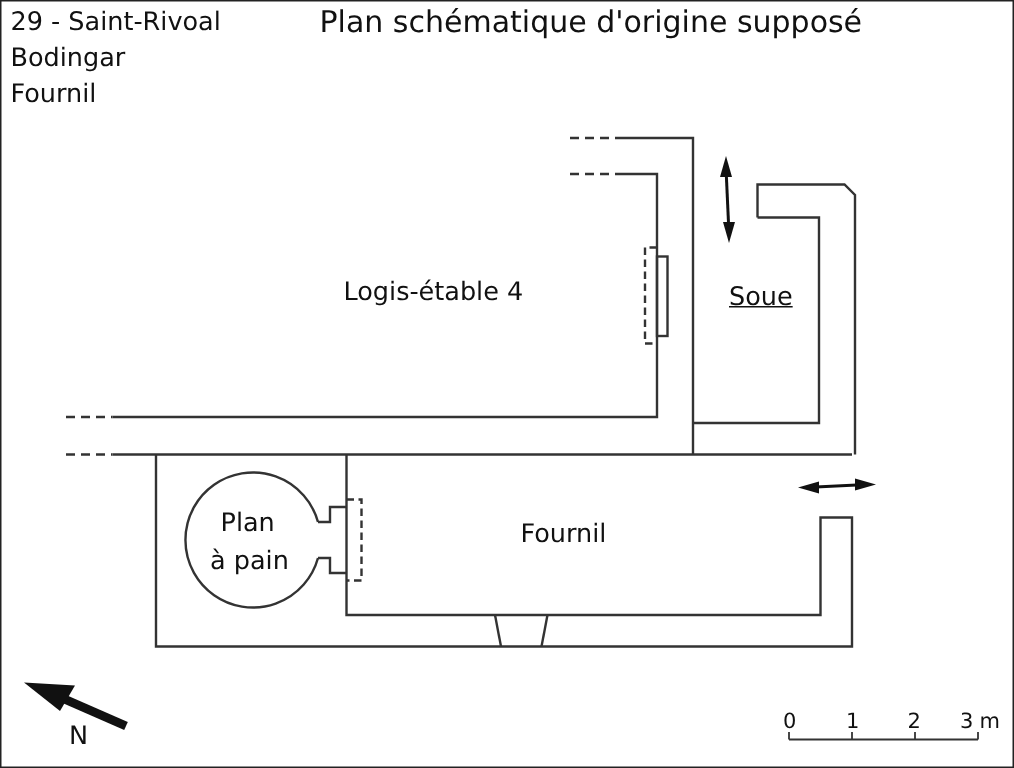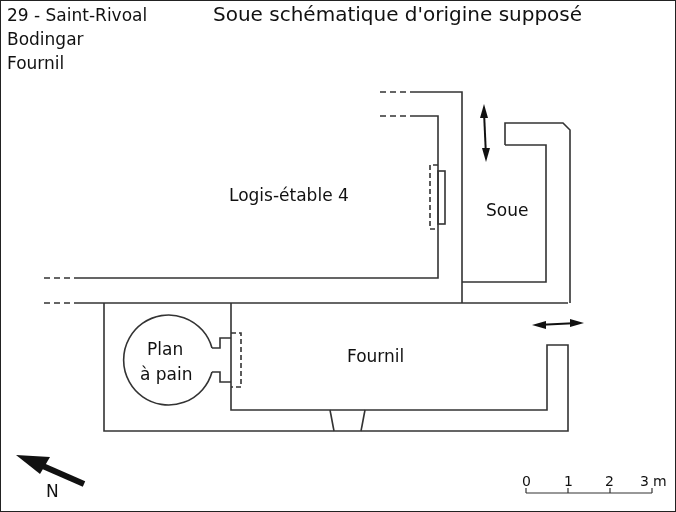--- a/index.html
+++ b/index.html
@@ -12,21 +12,21 @@
   svg { position: absolute; left: 0; top: 0; }
 </style>
 </head>
 <body>
 
 <div class="frame"></div>
 
 <div class="txt site" style="top:4px">29 - Saint-Rivoal</div>
 <div class="txt site" style="top:28px">Bodingar</div>
 <div class="txt site" style="top:52px">Fournil</div>
-<div class="txt title">Soue schématique d'origine supposé</div>
+<div class="txt title">Plan schématique d'origine supposé</div>
 
 <svg width="676" height="512" viewBox="0 0 676 512">
   <g fill="none" stroke="#333" stroke-width="1.6">
 
     <g>
       <line x1="380" y1="92" x2="410" y2="92" stroke-dasharray="6,4"></line>
       <polyline points="410,92 462,92 462,303"></polyline>
       <line x1="380" y1="116" x2="410" y2="116" stroke-dasharray="6,4"></line>
       <polyline points="410,116 438,116 438,278 75,278"></polyline>
       <line x1="44" y1="278" x2="75" y2="278" stroke-dasharray="6,4"></line>
@@ -75,21 +75,21 @@
   <g stroke="#333" stroke-width="1.2" fill="none">
     <line x1="526" y1="493" x2="652" y2="493"></line>
     <line x1="526" y1="488" x2="526" y2="493"></line>
     <line x1="568" y1="488" x2="568" y2="493"></line>
     <line x1="610" y1="488" x2="610" y2="493"></line>
     <line x1="652" y1="488" x2="652" y2="493"></line>
   </g>
 </svg>
 
 <div class="txt room" style="left:229px; top:185px;">Logis-étable 4</div>
-<div class="txt room" style="left:486px; top:200px;">Soue</div>
+<div class="txt room" style="left:486px; top:188px;text-decoration:underline;">Soue</div>
 <div class="txt room" style="left:347px; top:346px;">Fournil</div>
 <div class="txt room" style="left:147px; top:339px;">Plan</div>
 <div class="txt room" style="left:140px; top:364px;">à pain</div>
 
 <div class="txt" style="left:46px; top:481px; font-size:17px;">N</div>
 
 <div class="txt" style="left:522px; top:473px; font-size:14px;">0</div>
 <div class="txt" style="left:564px; top:473px; font-size:14px;">1</div>
 <div class="txt" style="left:605px; top:473px; font-size:14px;">2</div>
 <div class="txt" style="left:640px; top:473px; font-size:14px;">3</div>

